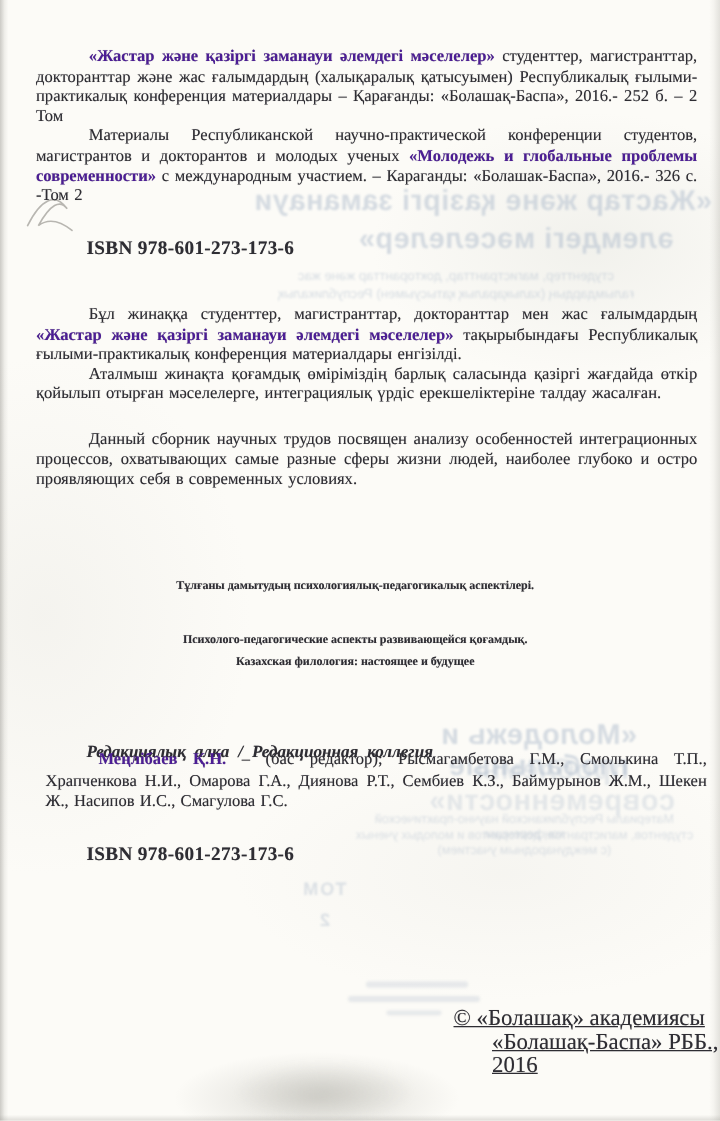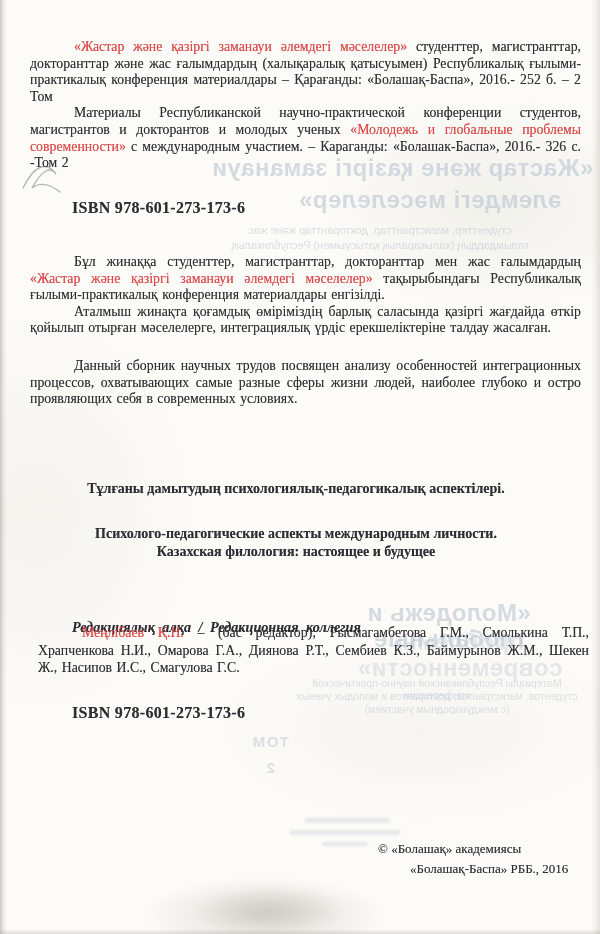--- a/index.html
+++ b/index.html
@@ -23,27 +23,27 @@
     background:linear-gradient(270deg, rgba(160,158,150,.28), rgba(160,158,150,.08) 60%, transparent);}
   .edge-bottom{position:absolute;left:0;right:0;bottom:0;height:5px;
     background:linear-gradient(0deg, rgba(150,148,142,.30), transparent);}
 
   
   .txt{position:absolute;color:#2e2d33;font-size:13.8px;line-height:16.6px;
        text-shadow:0 0 .6px rgba(45,44,50,.45);}
   .txt p{margin:0;}
   .just p{text-align:justify;word-spacing:1px;}
   .ind{text-indent:44px;}
-  b{font-weight:normal;color:#ef4444;}
+  b{font-weight:bold;color:#4c1d95;}
   .isbn{font-weight:bold;font-size:16px;letter-spacing:.3px;}
   .center{text-align:center;font-weight:bold;}
-  .heads{line-height:17.5px;font-size:14px;}
+  .heads{line-height:17.5px;font-size:10px;}
   .editorial{font-weight:bold;font-style:italic;font-size:14.2px;word-spacing:4px;}
   .names{line-height:17.6px;}
-  .copyright{line-height:19.5px;font-size:13px;}
+  .copyright{line-height:19.5px;font-size:19px;text-decoration:underline;}
   .copyright .l2{margin-left:32px;}
 
   
   .st{position:absolute;transform:scaleX(-1);color:#b4c0cf;
       font-family:"Liberation Sans", sans-serif;font-weight:bold;text-align:center;
       filter:blur(.7px);z-index:0;}
   .st-big{font-size:24px;letter-spacing:.5px;opacity:.55;line-height:26px;}
   .st-small{font-size:11px;font-weight:normal;opacity:.5;line-height:13px;}
   .st-tiny{font-size:10.5px;font-weight:normal;opacity:.45;line-height:12px;}
   .main{z-index:2;}
@@ -92,21 +92,21 @@
 
 <div class="txt just main" style="top:346px;left:30px;width:551px;">
   <p class="ind" style="margin-top:12px;">Данный сборник научных трудов посвящен анализу особенностей интеграционных процессов, охватывающих самые разные сферы жизни людей, наиболее глубоко и остро проявляющих себя в современных условиях.</p>
 </div>
 
 <div class="txt center heads main" style="top:480px;left:30px;width:532px;">
   <p>Тұлғаны дамытудың психологиялық-педагогикалық аспектілері.</p>
 </div>
 
 <div class="txt center heads main" style="top:525px;left:30px;width:532px;">
-  <p>Психолого-педагогические аспекты международным личности.</p>
+  <p>Психолого-педагогические аспекты развивающейся қоғамдық.</p>
   <p>Казахская филология: настоящее и будущее</p>
 </div>
 
 <div class="txt editorial main" style="top:587px;left:72px;margin-top:32px;">Редакциялық алқа / Редакционная коллегия</div>
 
 <div class="txt just names main" style="top:624px;left:38px;width:551px;">
   <p class="ind"><b>Меңлібаев Қ.Н.</b><span> – (бас редактор); Рысмагамбетова Г.М., Смолькина Т.П., Храпченкова Н.И., Омарова Г.А., Диянова Р.Т., Сембиев К.З., Баймурынов Ж.М., Шекен Ж., Насипов И.С., Смагулова Г.С.</span></p>
 </div>
 
 <div class="txt isbn main" style="top:705px;left:72px;">ISBN 978-601-273-173-6</div>

